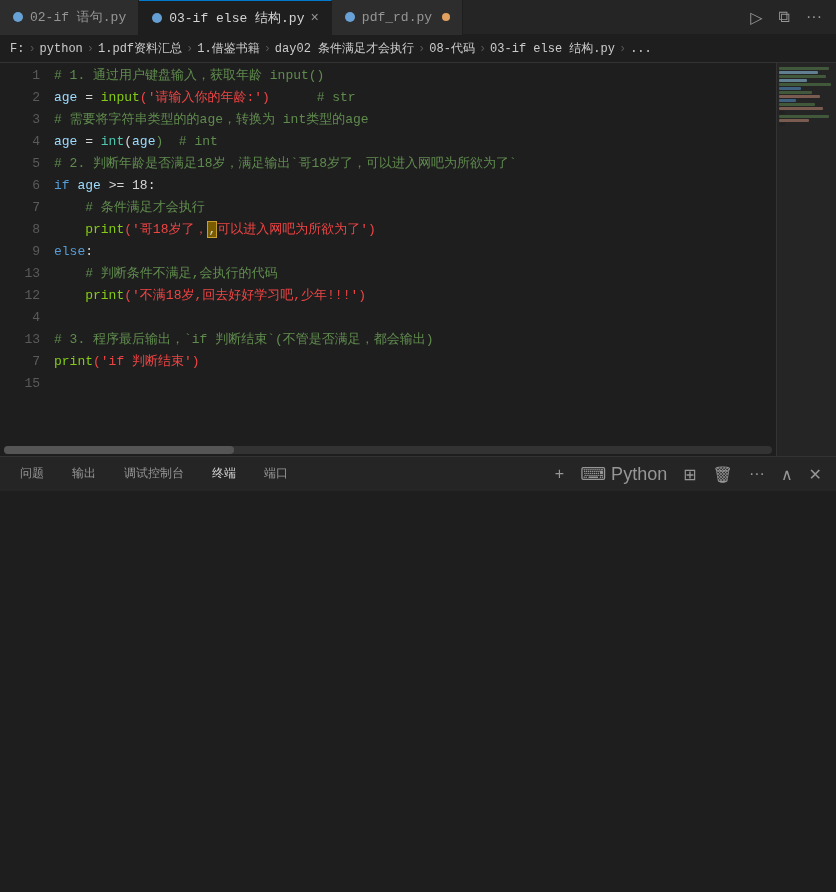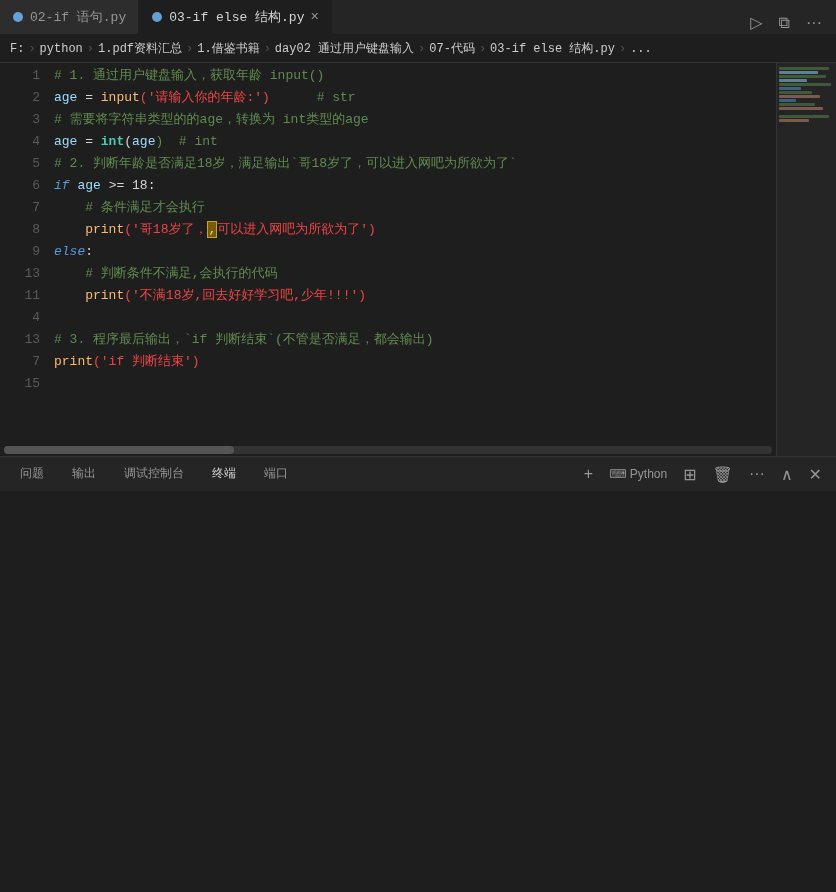--- a/index.html
+++ b/index.html
@@ -11,21 +11,21 @@
       width: 836px;
       height: 892px;
       overflow: hidden;
       display: flex;
       flex-direction: column;
     }
 
     
     .tab-bar {
       display: flex;
-      align-items: flex-end;
+      align-items: center;
       background: #252526;
       height: 35px;
       flex-shrink: 0;
       border-bottom: 1px solid #1e1e1e;
     }
     .tab {
       display: flex;
       align-items: center;
       padding: 0 12px;
       height: 35px;
@@ -147,25 +147,25 @@
       white-space: pre;
     }
     .code-line {
       min-height: 22px;
       display: block;
       position: relative;
     }
 
     
     .c-comment { color: #608b4e; }
-    .c-keyword { color: #569cd6; font-style: italic; }
+    .c-keyword { color: #569cd6; }
     .c-string { color: #ef4444; }
-    .c-function { color: #fdba74; }
+    .c-function { color: #84cc16; }
     .c-variable { color: #9cdcfe; }
-    .c-type { color: #4ec9b0; font-weight: bold; }
+    .c-type { color: #4ec9b0; }
     .c-plain { color: #d4d4d4; }
 
     
     .scrollbar-area {
       height: 12px;
       background: #1e1e1e;
       flex-shrink: 0;
     }
     .scrollbar-track {
       height: 8px;
@@ -245,60 +245,67 @@
     </svg>
     <span>02-if 语句.py</span>
   </div>
   <div class="tab active">
     <svg width="12" height="12" viewBox="0 0 12 12">
       <circle cx="6" cy="6" r="5" fill="#75beff" opacity="0.8"></circle>
     </svg>
     <span>03-if else 结构.py</span>
     <span class="close-icon">×</span>
   </div>
+  <div class="tab">
+    <svg width="12" height="12" viewBox="0 0 12 12">
+      <circle cx="6" cy="6" r="5" fill="#75beff" opacity="0.8"></circle>
+    </svg>
+    <span>pdf_rd.py</span>
+    <span style="width:8px;height:8px;border-radius:50%;background:#e0a060;display:inline-block;margin-left:4px;"></span>
+  </div>
   <div class="tab-actions">
     <button class="tab-action-btn">▷</button>
     <button class="tab-action-btn">⧉</button>
     <button class="tab-action-btn">···</button>
   </div>
 </div>
 
 <div class="breadcrumb">
   <span>F:</span>
   <span class="sep">›</span>
   <span>python</span>
   <span class="sep">›</span>
   <span>1.pdf资料汇总</span>
   <span class="sep">›</span>
   <span>1.借鉴书籍</span>
   <span class="sep">›</span>
-  <span>day02 通过用户键盘输入</span>
-  <span class="sep">›</span>
-  <span>07-代码</span>
+  <span>day02 条件满足才会执行</span>
+  <span class="sep">›</span>
+  <span>08-代码</span>
   <span class="sep">›</span>
   <span style="color:#cccccc;">03-if else 结构.py</span>
   <span class="sep">›</span>
   <span>...</span>
 </div>
 
 <div class="editor-container">
   <div class="code-editor">
     <div class="code-content">
       <div class="line-numbers" id="line-numbers">
           <div>1</div>
           <div>2</div>
           <div>3</div>
           <div>4</div>
           <div>5</div>
           <div>6</div>
           <div>7</div>
           <div>8</div>
           <div>9</div>
           <div>13</div>
-          <div>11</div>
+          <div>12</div>
           <div>4</div>
           <div>13</div>
           <div>7</div>
           <div>15</div>
         </div>
       <div class="code-lines" id="code-lines"><div class="code-line"><span class="c-comment"># 1. 通过用户键盘输入，获取年龄 input()</span></div><div class="code-line"><span class="c-variable">age</span><span class="c-plain"> = </span><span class="c-function">input</span><span class="c-string">('请输入你的年龄:')</span><span class="c-comment">      # str</span></div><div class="code-line"><span class="c-comment"># 需要将字符串类型的的age，转换为 int类型的age</span></div><div class="code-line"><span class="c-variable">age</span><span class="c-plain"> = </span><span class="c-type">int</span><span class="c-plain">(</span><span class="c-variable">age</span><span class="c-comment">)  # int</span></div><div class="code-line"><span class="c-comment"># 2. 判断年龄是否满足18岁，满足输出`哥18岁了，可以进入网吧为所欲为了`</span></div><div class="code-line"><span class="c-keyword">if</span><span class="c-plain"> </span><span class="c-variable">age</span><span class="c-plain"> &gt;= 18:</span></div><div class="code-line"><span class="c-comment">    # 条件满足才会执行</span></div><div class="code-line"><span class="c-plain">    </span><span class="c-function">print</span><span class="c-string">('哥18岁了，</span><span class="c-plain" style="background: rgb(122, 92, 0); border: 1px solid rgb(200, 160, 48); display: inline;">,</span><span class="c-string">可以进入网吧为所欲为了')</span></div><div class="code-line"><span class="c-keyword">else</span><span class="c-plain">:</span></div><div class="code-line"><span class="c-comment">    # 判断条件不满足,会执行的代码</span></div><div class="code-line"><span class="c-plain">    </span><span class="c-function">print</span><span class="c-string">('不满18岁,回去好好学习吧,少年!!!')</span></div><div class="code-line">&nbsp;</div><div class="code-line"><span class="c-comment"># 3. 程序最后输出，`if 判断结束`(不管是否满足，都会输出)</span></div><div class="code-line"><span class="c-function">print</span><span class="c-string">('if 判断结束')</span></div><div class="code-line">&nbsp;</div></div>
     </div>
     <div class="scrollbar-area">
       <div class="scrollbar-track">
         <div class="scrollbar-thumb"></div>
@@ -340,21 +347,21 @@
     <span>调试控制台</span>
   </div>
   <div class="panel-tab active">
     <span>终端</span>
   </div>
   <div class="panel-tab">
     <span>端口</span>
   </div>
   <div class="panel-actions">
     <button class="panel-action-btn">+</button>
-    <button class="panel-action-btn" style="font-size:12px;">⌨ Python</button>
+    <button class="panel-action-btn" style="font-size:18px;">⌨ Python</button>
     <button class="panel-action-btn">⊞</button>
     <button class="panel-action-btn">🗑</button>
     <button class="panel-action-btn">···</button>
     <button class="panel-action-btn">∧</button>
     <button class="panel-action-btn">✕</button>
   </div>
 </div>
 
 <div class="terminal-area"></div>
 

